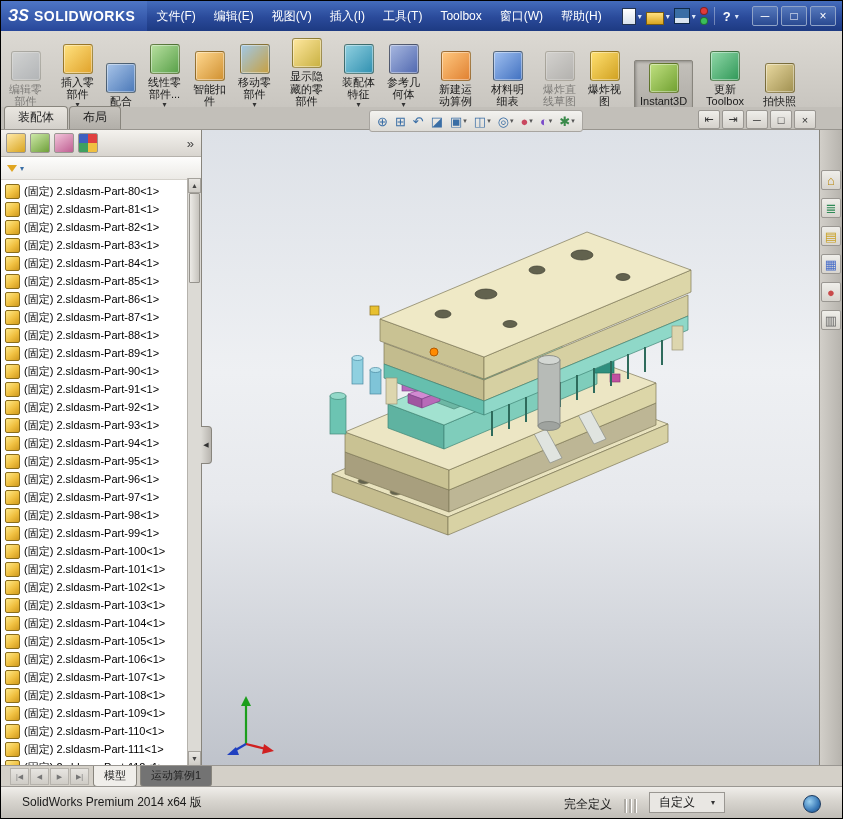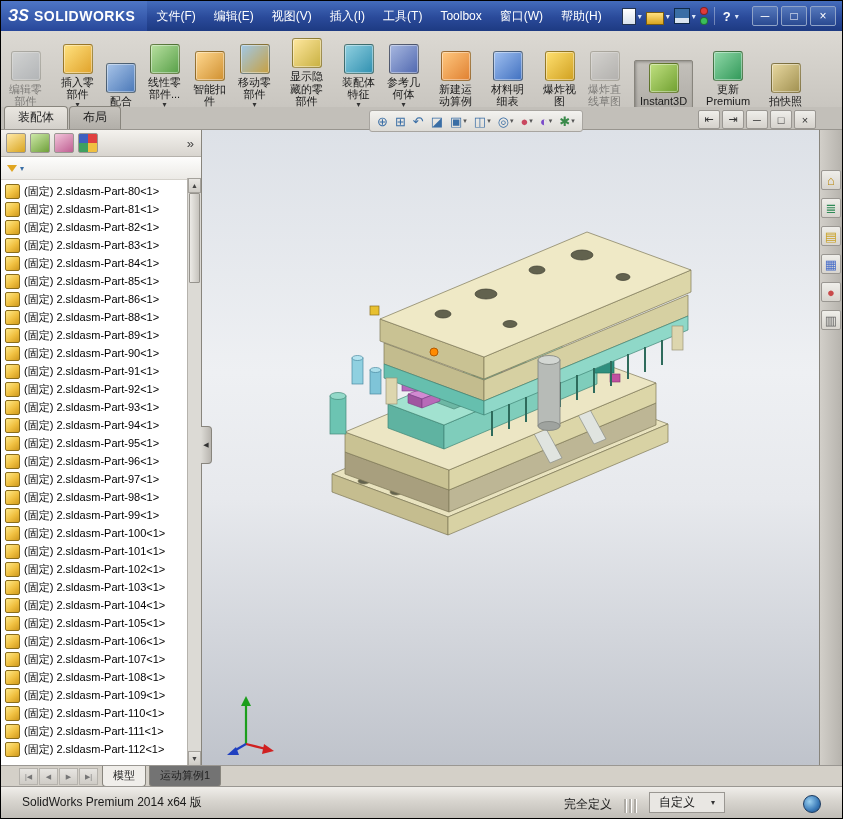--- a/index.html
+++ b/index.html
@@ -98,21 +98,21 @@
 
   
   .taskpane{position:absolute;top:129px;right:0;width:22px;bottom:52px;border-left:1px solid #88857d;
     background:linear-gradient(90deg,#d2cfc9,#b6b3ad);display:flex;flex-direction:column;align-items:center;
     padding-top:40px;gap:8px;}
   .tpbtn{width:18px;height:18px;display:flex;align-items:center;justify-content:center;font-size:13px;
     background:linear-gradient(#efeeea,#d8d5cf);border:1px solid #9a9792;border-radius:2px;}
 
   
   .tabbar{position:absolute;left:0;right:0;bottom:31px;height:21px;background:#d4d0c8;border-top:1px solid #9a9792;
-    display:flex;align-items:center;padding-left:18px;}
+    display:flex;align-items:center;padding-left:9px;}
   .navbtn{min-width:15px;height:15px;display:flex;align-items:center;justify-content:center;font-size:7px;color:#777;
     background:linear-gradient(#e7e5e1,#cfccc6);border:1px solid #b5b2ac;margin-right:1px;padding:0 1px;}
   .mtab{font-size:11px;padding:2px 10px 3px;margin-left:3px;color:#222;border:1px solid #88857d;border-top:none;
     border-radius:0 0 4px 4px;background:#737373;}
   .mtab.active{background:#f0eeea;}
 
   
   .statusbar{position:absolute;left:0;right:0;bottom:0;height:31px;display:flex;align-items:center;
     background:linear-gradient(#f0eeea,#d8d5cf 45%,#c0bdb7);border-top:1px solid #9a9792;font-size:12px;color:#1a1a1a;
     padding:0 21px;}
@@ -233,40 +233,40 @@
         <div class="rlabel">新建运
 动算例</div>
       </div>
       <div class="rsep"></div>
       <div class="rbtn">
         <div class="ricon" style="background: linear-gradient(135deg, rgb(160, 192, 240), rgb(64, 112, 192));"></div>
         <div class="rlabel">材料明
 细表</div>
       </div>
       <div class="rsep"></div>
-      <div class="rbtn">
-        <div class="ricon" style="background: linear-gradient(135deg, rgb(255, 224, 112), rgb(208, 160, 32));"></div>
-        <div class="rlabel">爆炸视
-图</div>
-      </div>
       <div class="rbtn disabled">
         <div class="ricon" style="background: linear-gradient(135deg, rgb(208, 208, 208), rgb(144, 144, 144));"></div>
         <div class="rlabel">爆炸直
 线草图</div>
       </div>
+      <div class="rbtn">
+        <div class="ricon" style="background: linear-gradient(135deg, rgb(255, 224, 112), rgb(208, 160, 32));"></div>
+        <div class="rlabel">爆炸视
+图</div>
+      </div>
       <div class="rsep"></div>
       <div class="rbtn active">
         <div class="ricon" style="background: linear-gradient(135deg, rgb(192, 224, 128), rgb(112, 160, 48));"></div>
         <div class="rlabel">Instant3D</div>
       </div>
       <div class="rsep"></div>
       <div class="rbtn">
         <div class="ricon" style="background: linear-gradient(135deg, rgb(144, 216, 168), rgb(48, 152, 88));"></div>
         <div class="rlabel">更新
-Premium</div>
+Toolbox</div>
       </div>
       <div class="rsep"></div>
       <div class="rbtn">
         <div class="ricon" style="background: linear-gradient(135deg, rgb(232, 216, 160), rgb(160, 144, 80));"></div>
         <div class="rlabel">拍快照</div>
       </div>
     </div>
 
   <div class="tabrow">
       <div class="dtab active">装配体</div>
@@ -354,20 +354,24 @@
           <span class="ticon"></span>
           <span class="tlabel">(固定) 2.sldasm-Part-84&lt;1&gt;</span>
         </div>
         <div class="trow">
           <span class="ticon"></span>
           <span class="tlabel">(固定) 2.sldasm-Part-85&lt;1&gt;</span>
         </div>
         <div class="trow">
           <span class="ticon"></span>
           <span class="tlabel">(固定) 2.sldasm-Part-86&lt;1&gt;</span>
+        </div>
+        <div class="trow">
+          <span class="ticon"></span>
+          <span class="tlabel">(固定) 2.sldasm-Part-87&lt;1&gt;</span>
         </div>
         <div class="trow">
           <span class="ticon"></span>
           <span class="tlabel">(固定) 2.sldasm-Part-88&lt;1&gt;</span>
         </div>
         <div class="trow">
           <span class="ticon"></span>
           <span class="tlabel">(固定) 2.sldasm-Part-89&lt;1&gt;</span>
         </div>
         <div class="trow">

